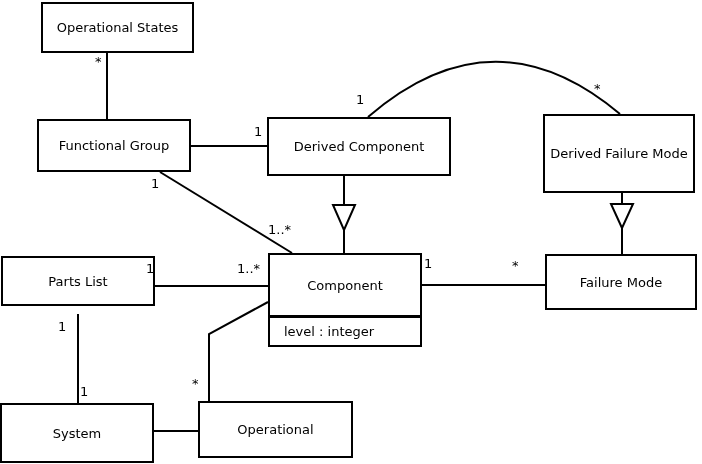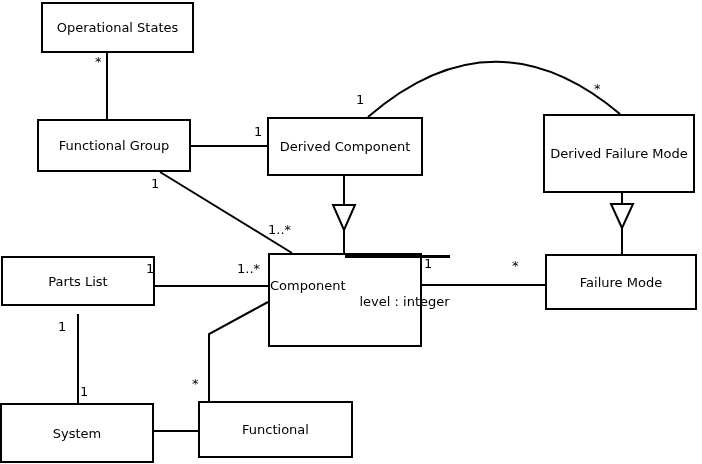--- a/index.html
+++ b/index.html
@@ -23,21 +23,21 @@
     border: 2px solid #000000;
     background: #ffffff;
     display: flex;
     align-items: center;
     justify-content: center;
     font-size: 13px;
     line-height: 15px;
     white-space: nowrap;
   }
   .uml-box.two-compartment {
-    flex-direction: row;
+    flex-direction: column;
     align-items: stretch;
     justify-content: flex-start;
   }
   .comp-name {
     height: 60px;
     display: flex;
     align-items: center;
     justify-content: center;
   }
   .comp-attr {
@@ -91,21 +91,21 @@
   </svg>
 
   <div class="uml-box" style="left:41px; top:2px; width:153px; height:51px;">
     <span>Operational States</span>
   </div>
 
   <div class="uml-box" style="left:37px; top:119px; width:154px; height:53px;">
     <span>Functional Group</span>
   </div>
 
-  <div class="uml-box" style="left:267px; top:117px; width:156px; height:59px;">
+  <div class="uml-box" style="left:267px; top:117px; width:184px; height:59px;">
     <span>Derived Component</span>
   </div>
 
   <div class="uml-box" style="left:543px; top:114px; width:152px; height:79px;">
     <span>Derived Failure Mode</span>
   </div>
 
   <div class="uml-box" style="left:1px; top:256px; width:154px; height:50px;">
     <span>Parts List</span>
   </div>
@@ -121,21 +121,21 @@
 
   <div class="uml-box" style="left:545px; top:254px; width:152px; height:56px;">
     <span>Failure Mode</span>
   </div>
 
   <div class="uml-box" style="left:0px; top:403px; width:154px; height:60px;">
     <span>System</span>
   </div>
 
   <div class="uml-box" style="left:198px; top:401px; width:155px; height:57px;">
-    <span>Functional</span>
+    <span>Operational</span>
   </div>
 
   <div class="mult" style="left:95px;  top:55px;">*</div>
   <div class="mult" style="left:254px; top:125px;">1</div>
   <div class="mult" style="left:356px; top:93px;">1</div>
   <div class="mult" style="left:594px; top:82px;">*</div>
   <div class="mult" style="left:151px; top:177px;">1</div>
   <div class="mult" style="left:268px; top:223px;">1..*</div>
   <div class="mult" style="left:146px; top:262px;">1</div>
   <div class="mult" style="left:237px; top:262px;">1..*</div>

